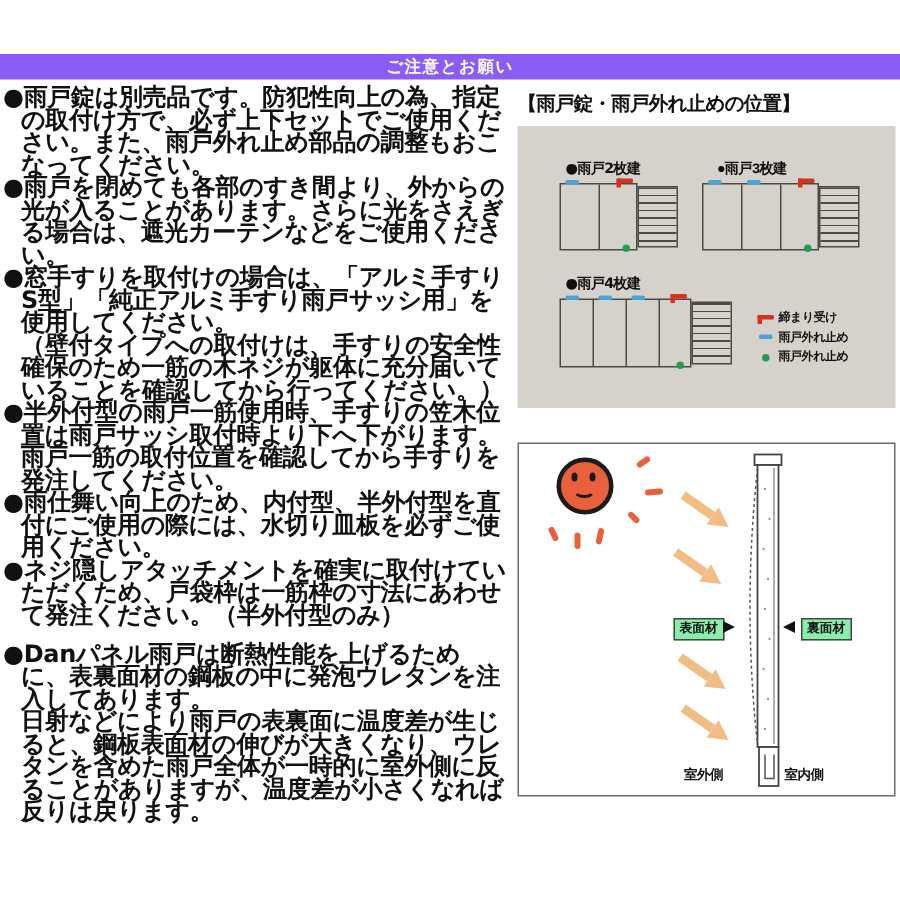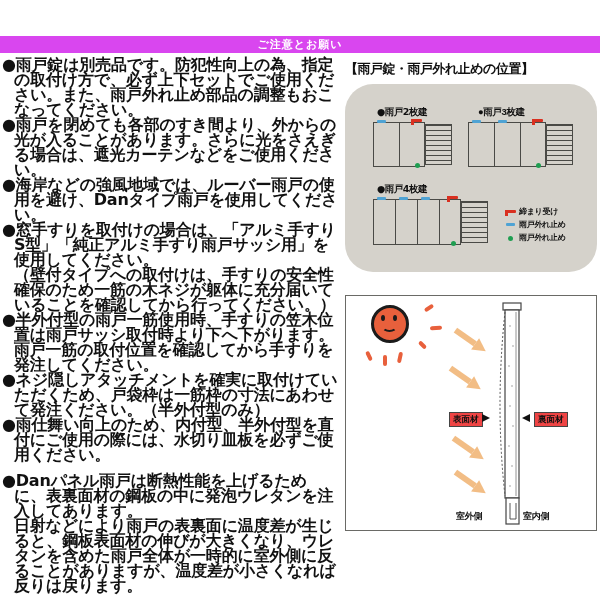--- a/index.html
+++ b/index.html
@@ -18,21 +18,21 @@
   .note { font-size:16px; line-height:15px; font-weight:600; white-space:pre-line;
           padding-left:12px; letter-spacing:-0.2px; }
   .note.bullet { text-indent:-12px; }
   .note.gap { margin-top:11px; }
 
   
   .right-col { position:absolute; left:345px; top:60px; width:252px; }
   .sec-title { font-size:13px; font-weight:600; letter-spacing:-0.5px; }
   .sec-title2 { position:absolute; left:0; top:217px; }
 
-  .gray-box { position:absolute; left:0; top:24px; width:252px; height:188px; background:#d5d2cb;border-radius:28px; }
+  .gray-box { position:absolute; left:0; top:24px; width:252px; height:188px; background:#d5d2cb; }
   .diag-label { position:absolute; font-size:9.5px; font-weight:700; letter-spacing:-0.5px; }
   .panels { position:absolute; border:1px solid #4a4a46; }
   .cell-line { position:absolute; top:0; width:1px; height:100%; background:#4a4a46; }
   .hatch { position:absolute; border:1px solid #4a4a46;
     background:repeating-linear-gradient(to bottom,#4a4a46 0,#4a4a46 1px,transparent 1px,transparent 5px); }
   .m-bar { position:absolute; width:9px; height:3px; border-radius:1px; }
   .m-flag { position:absolute; width:11px; height:6px; }
   .m-flag .fbar { position:absolute; left:0; top:0; width:11px; height:3px; border-radius:1px; }
   .m-flag .ftick { position:absolute; left:0; top:0; width:3px; height:6px; }
   .m-dot { position:absolute; width:5px; height:5px; border-radius:50%; }
@@ -53,50 +53,49 @@
   .ray { position:absolute; background:#e8603c; border-radius:3px; }
 
   .warp-arrow { position:absolute; width:38px; height:14px; transform:rotate(35deg); }
   .warp-arrow .shaft { position:absolute; left:0; top:4px; width:24px; height:6px; background:#f2bd85; }
   .warp-arrow .head { position:absolute; left:24px; top:0; width:0; height:0;
     border-left:13px solid #f2bd85; border-top:7px solid transparent; border-bottom:7px solid transparent; }
 
   .panel-svg { position:absolute; left:145px; top:5px; }
 
   .lbl-box { position:absolute; font-size:8.5px; font-weight:600; border:1px solid #444;
-    background:#ef4444; padding:1px 3px; line-height:11px;text-align:right; }
+    background:#86efac; padding:1px 3px; line-height:11px;text-align:right; }
   .lbl-front { left:103px; top:116px; }
   .lbl-back  { left:188px; top:116px; }
   .ah { position:absolute; width:0; height:0; }
   .ah-front { left:136px; top:118px; border-left:8px solid #111;
     border-top:4px solid transparent; border-bottom:4px solid transparent; }
   .ah-back  { left:176px; top:118px; border-right:8px solid #111;
     border-top:4px solid transparent; border-bottom:4px solid transparent; }
   .side-lbl { position:absolute; font-size:9px; font-weight:700; letter-spacing:-0.3px; }
   .lbl-outside { left:110px; top:214px; }
   .lbl-inside  { left:177px; top:214px; }
 </style>
 </head>
 <body>
 
 <div class="page">
 
-  <div class="header-bar" style="background: #d946ef;">
+  <div class="header-bar" style="background: #8b5cf6;">
     <span>ご注意とお願い</span>
   </div>
 
   <div class="left-col" id="notes">
       <div class="note bullet">●雨戸錠は別売品です。防犯性向上の為、指定の取付け方で、必ず上下セットでご使用ください。また、雨戸外れ止め部品の調整もおこなってください。</div>
       <div class="note bullet">●雨戸を閉めても各部のすき間より、外からの光が入ることがあります。さらに光をさえぎる場合は、遮光カーテンなどをご使用ください。</div>
-      <div class="note bullet">●海岸などの強風地域では、ルーバー雨戸の使用を避け、Danタイプ雨戸を使用してください。</div>
       <div class="note bullet">●窓手すりを取付けの場合は、「アルミ手すりS型」「純正アルミ手すり雨戸サッシ用」を使用してください。
 （壁付タイプへの取付けは、手すりの安全性確保のため一筋の木ネジが躯体に充分届いていることを確認してから行ってください。）</div>
       <div class="note bullet">●半外付型の雨戸一筋使用時、手すりの笠木位置は雨戸サッシ取付時より下へ下がります。雨戸一筋の取付位置を確認してから手すりを発注してください。</div>
+      <div class="note bullet">●雨仕舞い向上のため、内付型、半外付型を直付にご使用の際には、水切り皿板を必ずご使用ください。</div>
       <div class="note bullet">●ネジ隠しアタッチメントを確実に取付けていただくため、戸袋枠は一筋枠の寸法にあわせて発注ください。（半外付型のみ）</div>
-      <div class="note bullet">●雨仕舞い向上のため、内付型、半外付型を直付にご使用の際には、水切り皿板を必ずご使用ください。</div>
       <div class="note bullet gap">●Danパネル雨戸は断熱性能を上げるために、表裏面材の鋼板の中に発泡ウレタンを注入してあります。
 日射などにより雨戸の表裏面に温度差が生じると、鋼板表面材の伸びが大きくなり、ウレタンを含めた雨戸全体が一時的に室外側に反ることがありますが、温度差が小さくなれば反りは戻ります。</div>
     </div>
 
   <div class="right-col">
 
     <div class="sec-title">【雨戸錠・雨戸外れ止めの位置】</div>
 
     <div class="gray-box" id="grayBox" style="background: rgb(213, 210, 203);">
         <div class="diag-label" style="left: 32px; top: 22px;">●雨戸2枚建</div>

